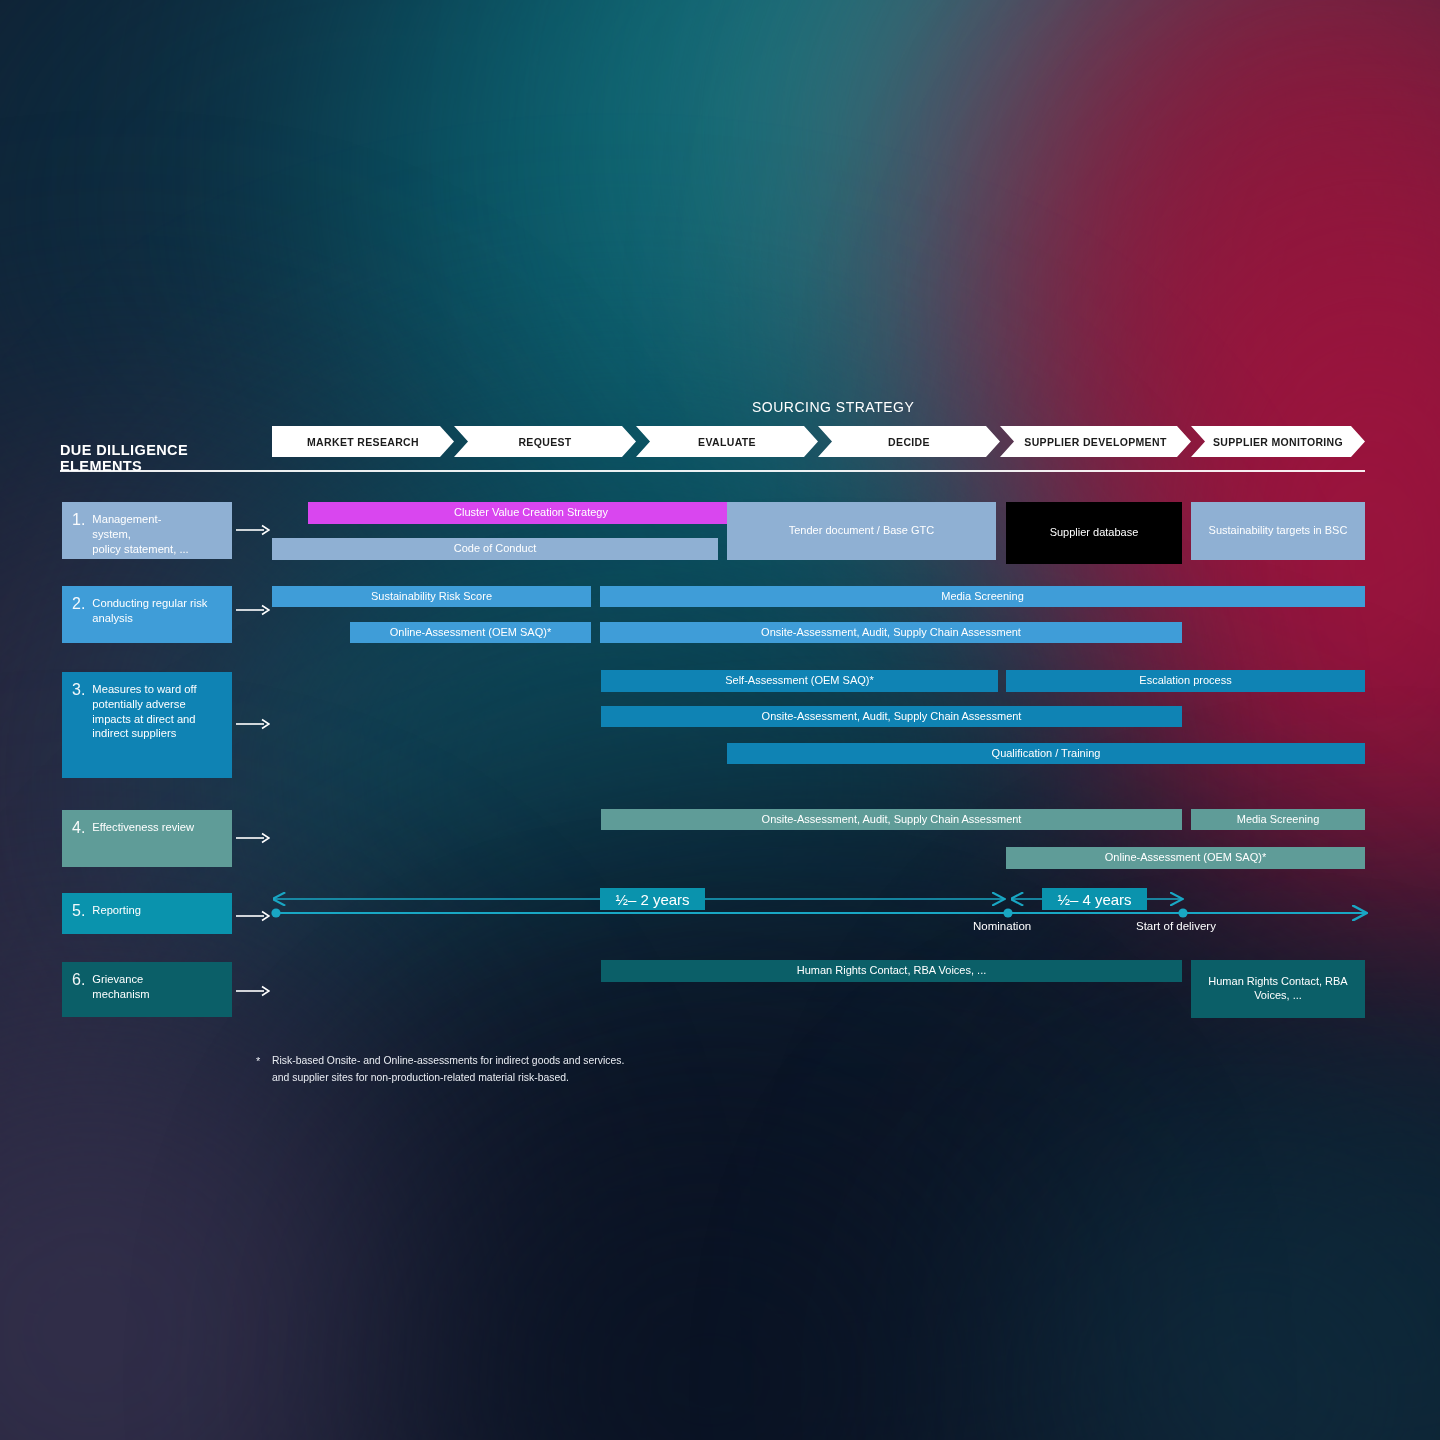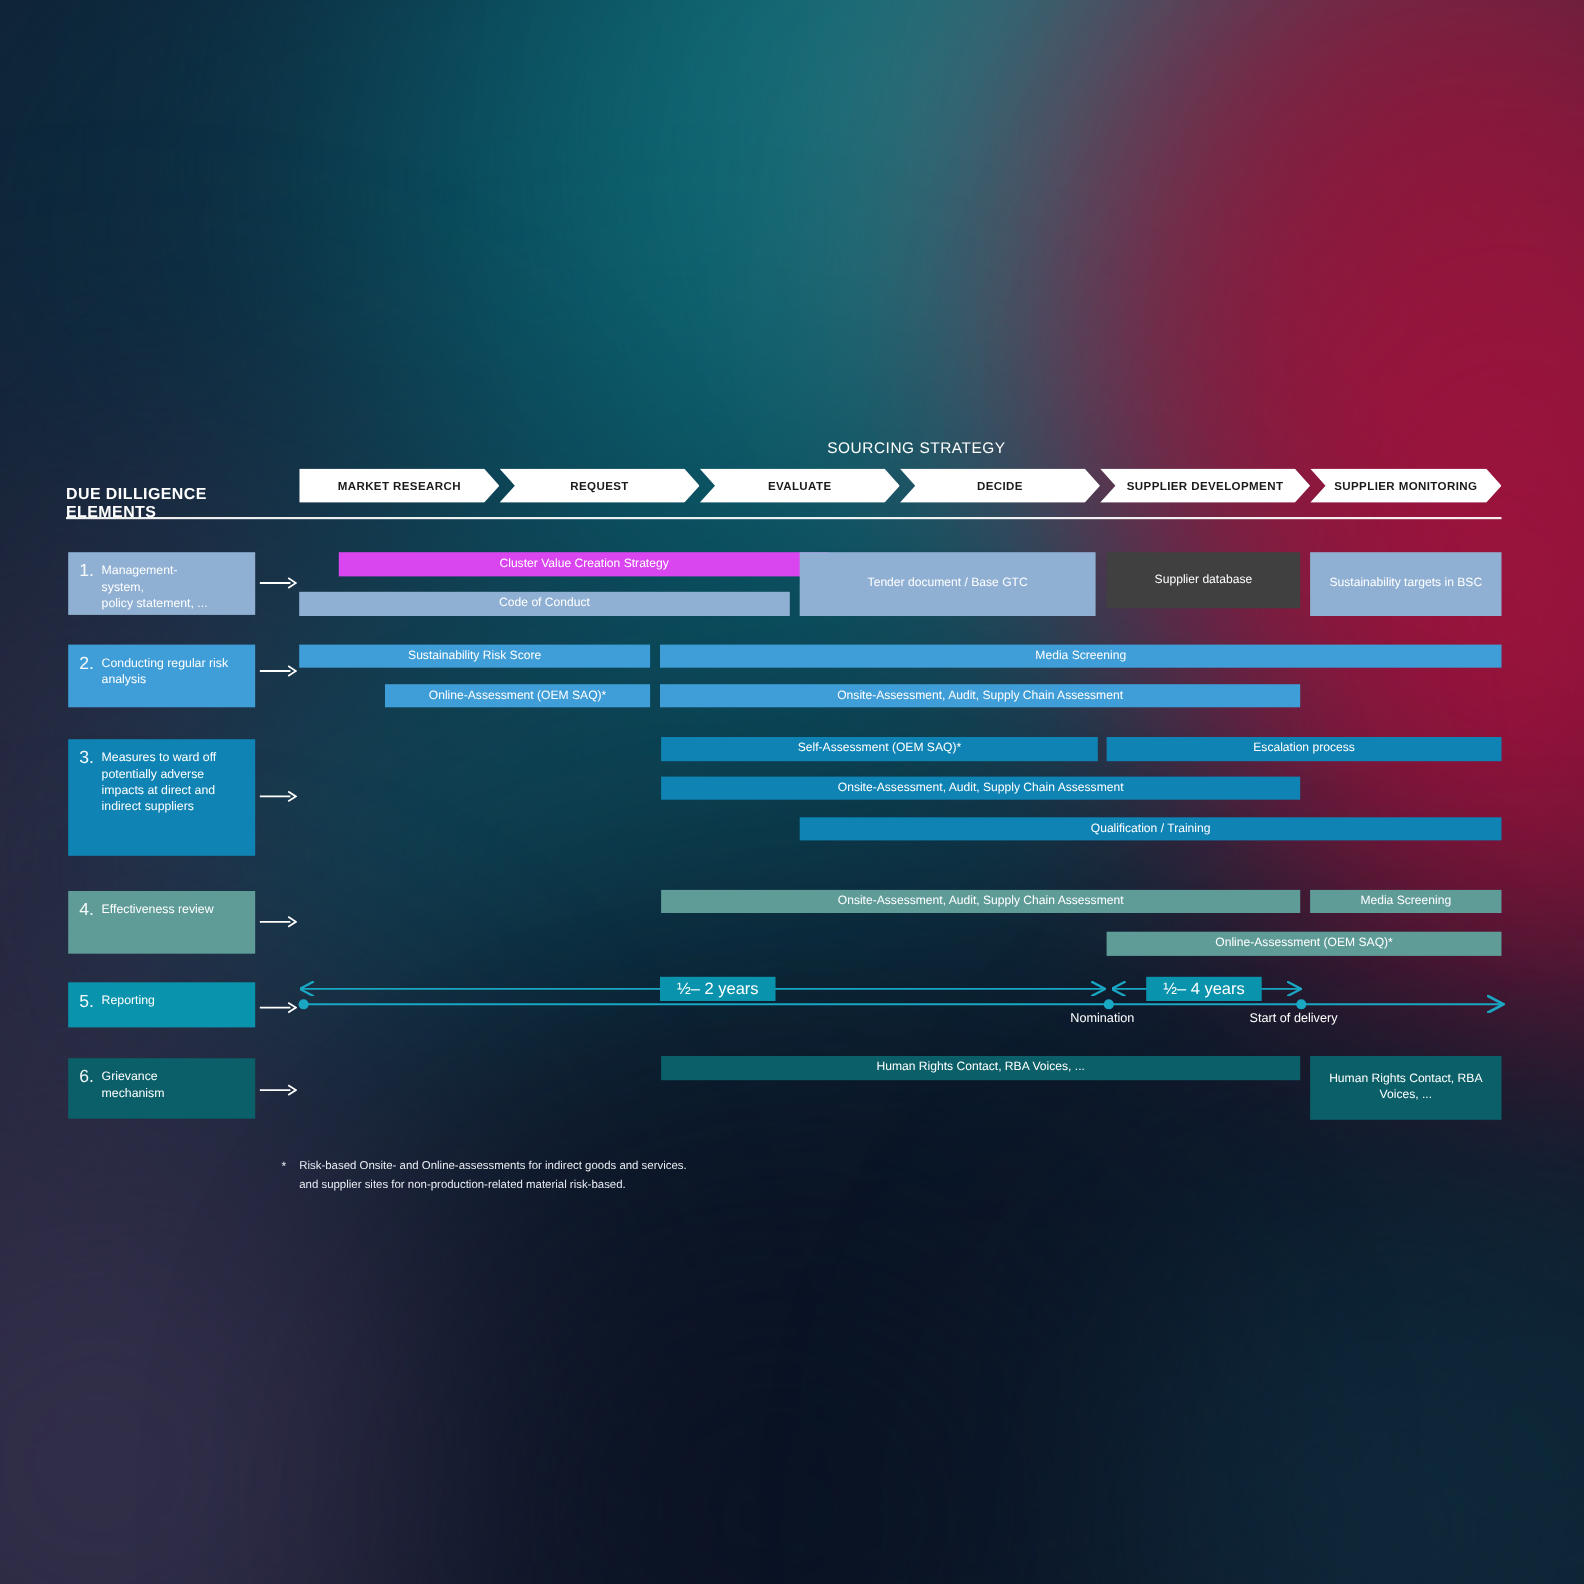--- a/index.html
+++ b/index.html
@@ -195,21 +195,21 @@
   <div id="barlayer">
       <div class="bar" style="left: 272px; top: 502px; width: 446px; height: 22px; background: #d946ef; margin-left: 36px;">
         <span>Cluster Value Creation Strategy</span>
       </div>
       <div class="bar" style="left: 272px; top: 538px; width: 446px; height: 22px; background: rgb(143, 176, 211);">
         <span>Code of Conduct</span>
       </div>
       <div class="bar" style="left: 727px; top: 502px; width: 269px; height: 58px; background: rgb(143, 176, 211);">
         <span>Tender document / Base GTC</span>
       </div>
-      <div class="bar" style="left: 1006px; top: 502px; width: 176px; height: 51px; background: #404040;">
+      <div class="bar" style="left: 1006px; top: 502px; width: 176px; height: 62px; background: #000000;">
         <span>Supplier database</span>
       </div>
       <div class="bar" style="left: 1191px; top: 502px; width: 174px; height: 58px; background: rgb(143, 176, 211);">
         <span>Sustainability targets in BSC</span>
       </div>
       <div class="bar" style="left: 272px; top: 586px; width: 319px; height: 21px; background: rgb(63, 157, 216);">
         <span>Sustainability Risk Score</span>
       </div>
       <div class="bar" style="left: 600px; top: 586px; width: 765px; height: 21px; background: rgb(63, 157, 216);">
         <span>Media Screening</span>

